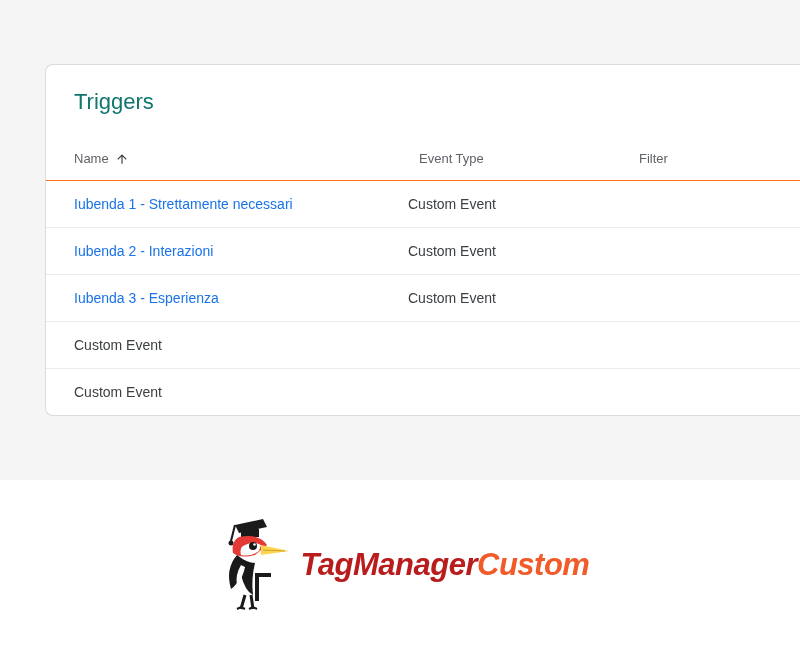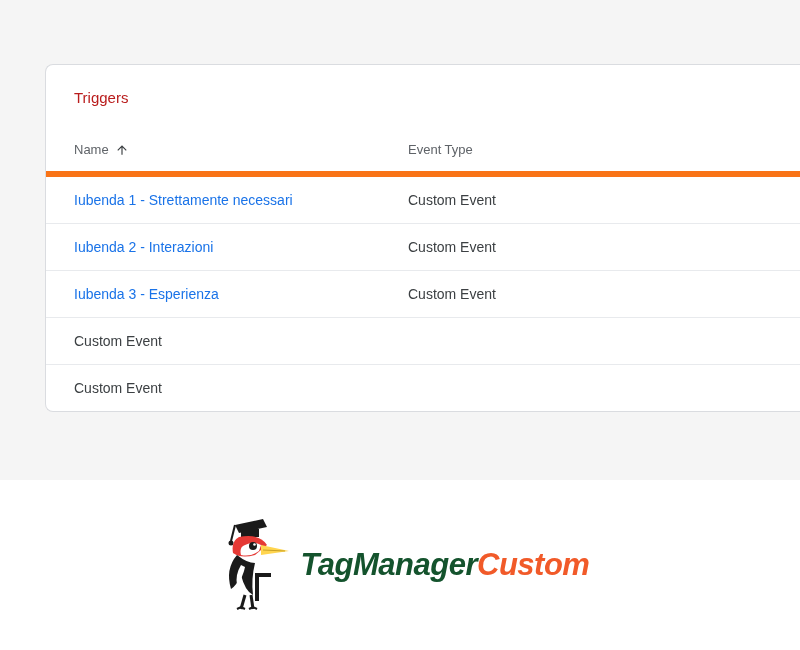--- a/index.html
+++ b/index.html
@@ -17,31 +17,31 @@
       height: 480px;
     }
     .panel {
       background: #fff;
       border: 1px solid #dadce0;
       border-radius: 8px 0 0 8px;
       border-right: none;
       overflow: hidden;
     }
     .panel-title {
-      font-size: 15px;
-      color: #b91c1c;
+      font-size: 22px;
+      color: #0f766e;
       font-weight: 400;
       padding: 24px 24px 24px 28px;
     }
     .table {
       width: 100%;
     }
     .table-header {
       display: flex;
-      border-bottom: 6px solid #f97316;
+      border-bottom: 1px solid #f97316;
       padding: 0 28px;
       align-items: flex-end;
     }
     .table-header .col {
       font-size: 13px;
       font-weight: 500;
       color: #5f6368;
       padding: 12px 0 14px 0;
       display: flex;
       align-items: center;
@@ -49,20 +49,21 @@
     }
     .col-name {
       width: 334px;
       flex-shrink: 0;
       color: #3c4043;
       font-weight: 600;
     }
     .col-event {
       width: 220px;
       flex-shrink: 0;
+      margin-left: 11px;
     }
     .col-filter {
       flex: 1;
     }
     .sort-arrow {
       display: inline-flex;
     }
     .table-row {
       display: flex;
       border-bottom: 1px solid #e8eaed;
@@ -104,21 +105,21 @@
       position: relative;
       width: 80px;
       height: 100px;
     }
     .logo-text {
       font-size: 31px;
       font-weight: 800;
       font-style: italic;
       letter-spacing: -0.5px;
     }
-    .logo-black { color: #14532d; }
+    .logo-black { color: #b91c1c; }
     .logo-orange { color: #f15a29; }
   </style>
 </head>
 <body>
 
 <div class="outer-bg">
   <div class="panel">
     <div class="panel-title">Triggers</div>
 
     <div class="table">
@@ -127,20 +128,23 @@
           <span>Name</span>
           <span class="sort-arrow">
             <svg width="14" height="14" viewBox="0 0 24 24" fill="#3c4043">
                 <path d="M4 12l1.4 1.4L11 7.8V20h2V7.8l5.6 5.6L20 12l-8-8-8 8z"></path>
               </svg>
           </span>
         </div>
         <div class="col col-event">
           <span>Event Type</span>
         </div>
+        <div class="col col-filter">
+          <span>Filter</span>
+        </div>
       </div>
 
       <div class="table-row">
         <div class="cell cell-name"><a href="#">Iubenda 1 - Strettamente necessari</a></div>
         <div class="cell cell-event">Custom Event</div>
         <div class="cell cell-filter"></div>
       </div>
       <div class="table-row">
         <div class="cell cell-name"><a href="#">Iubenda 2 - Interazioni</a></div>
         <div class="cell cell-event">Custom Event</div>

